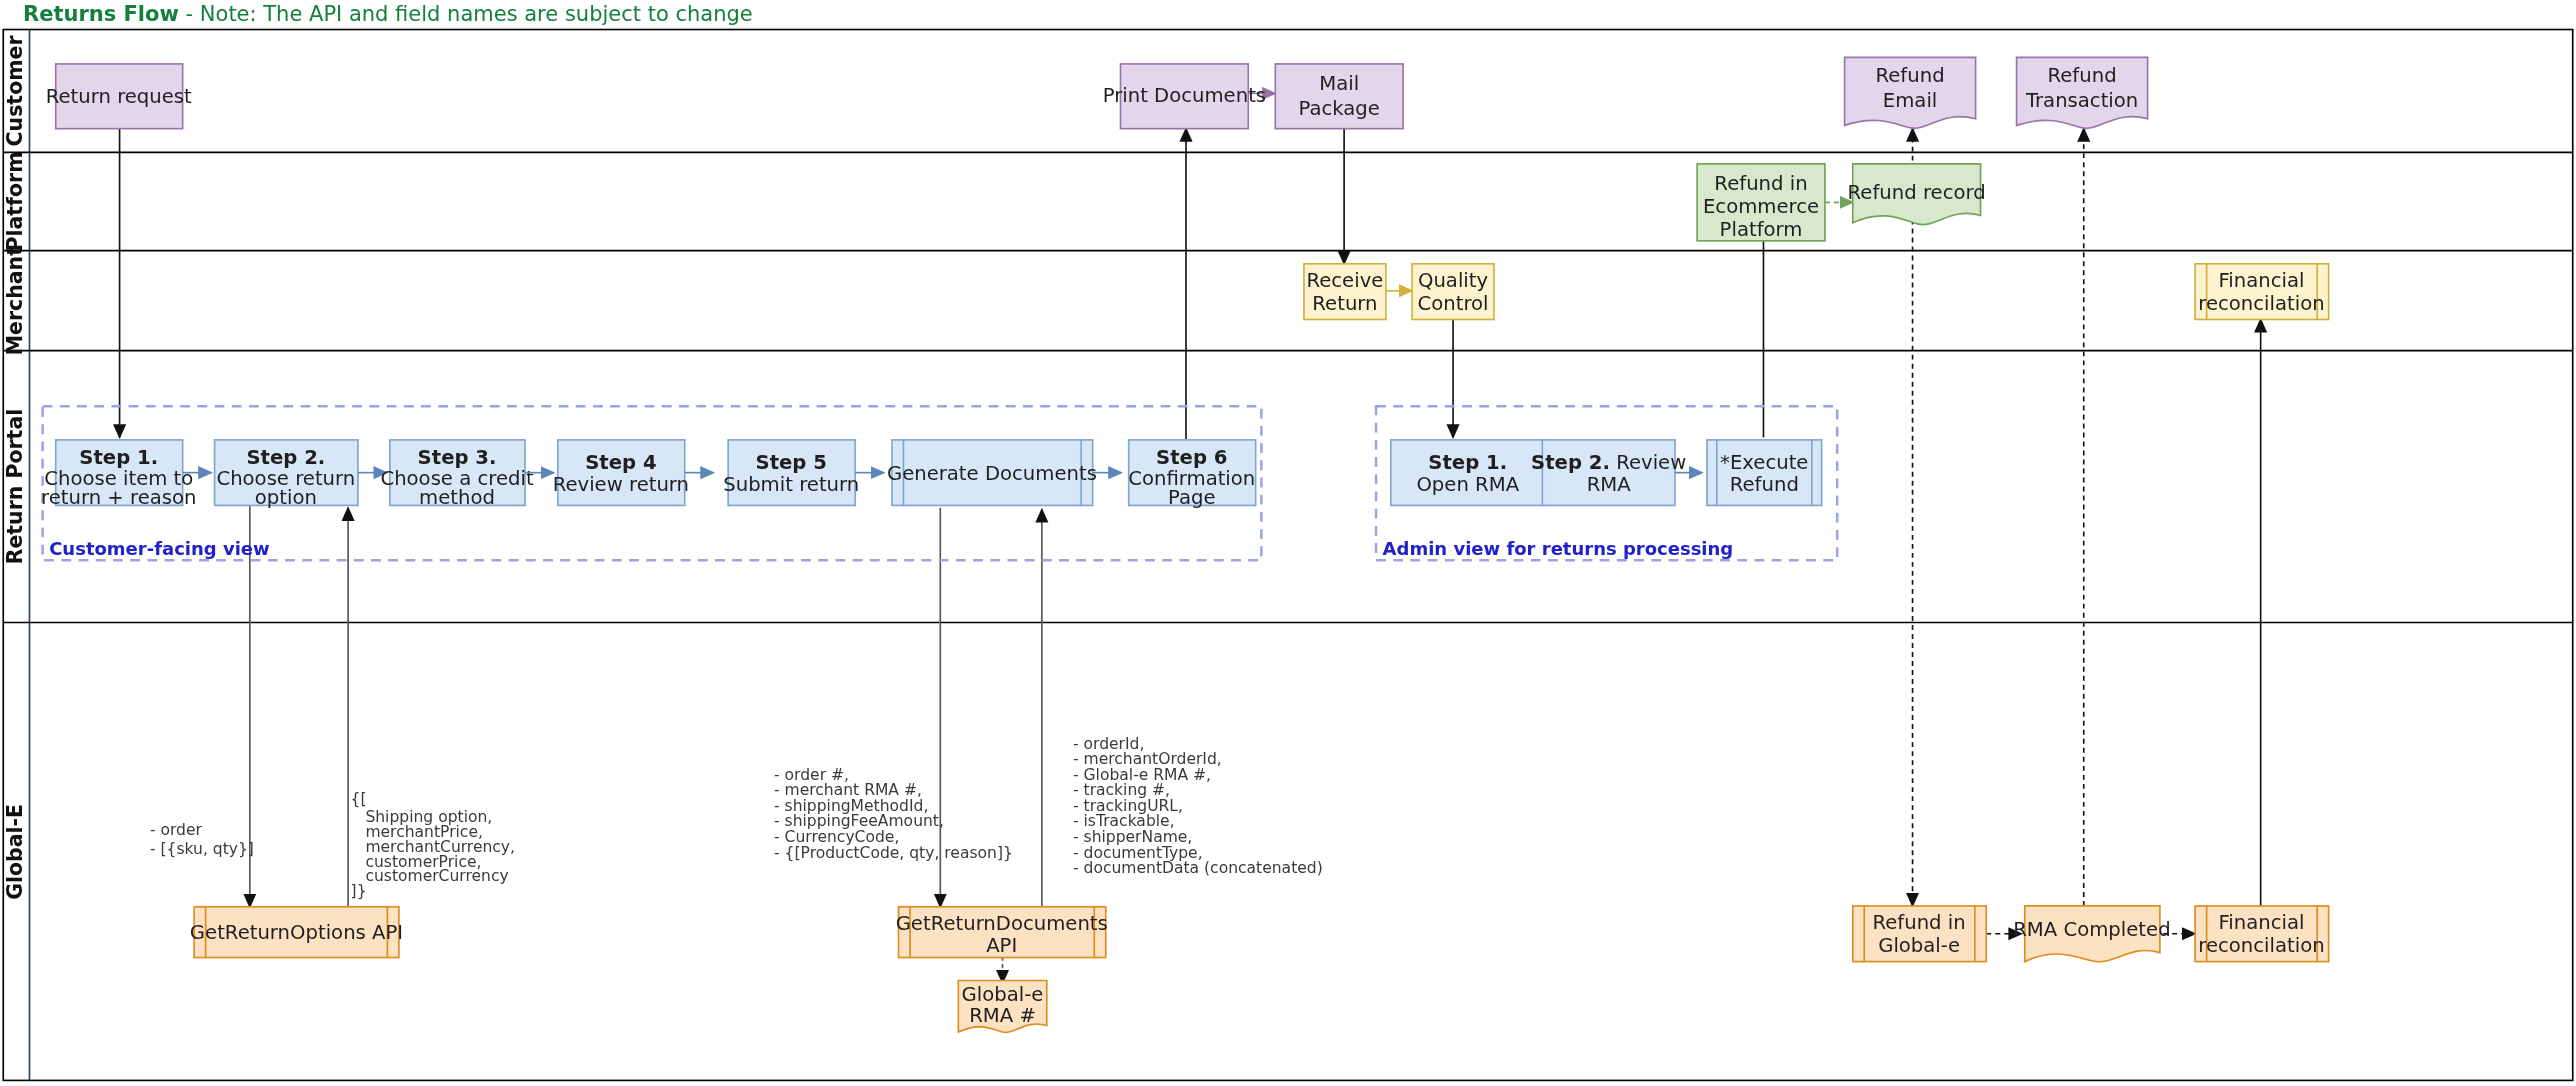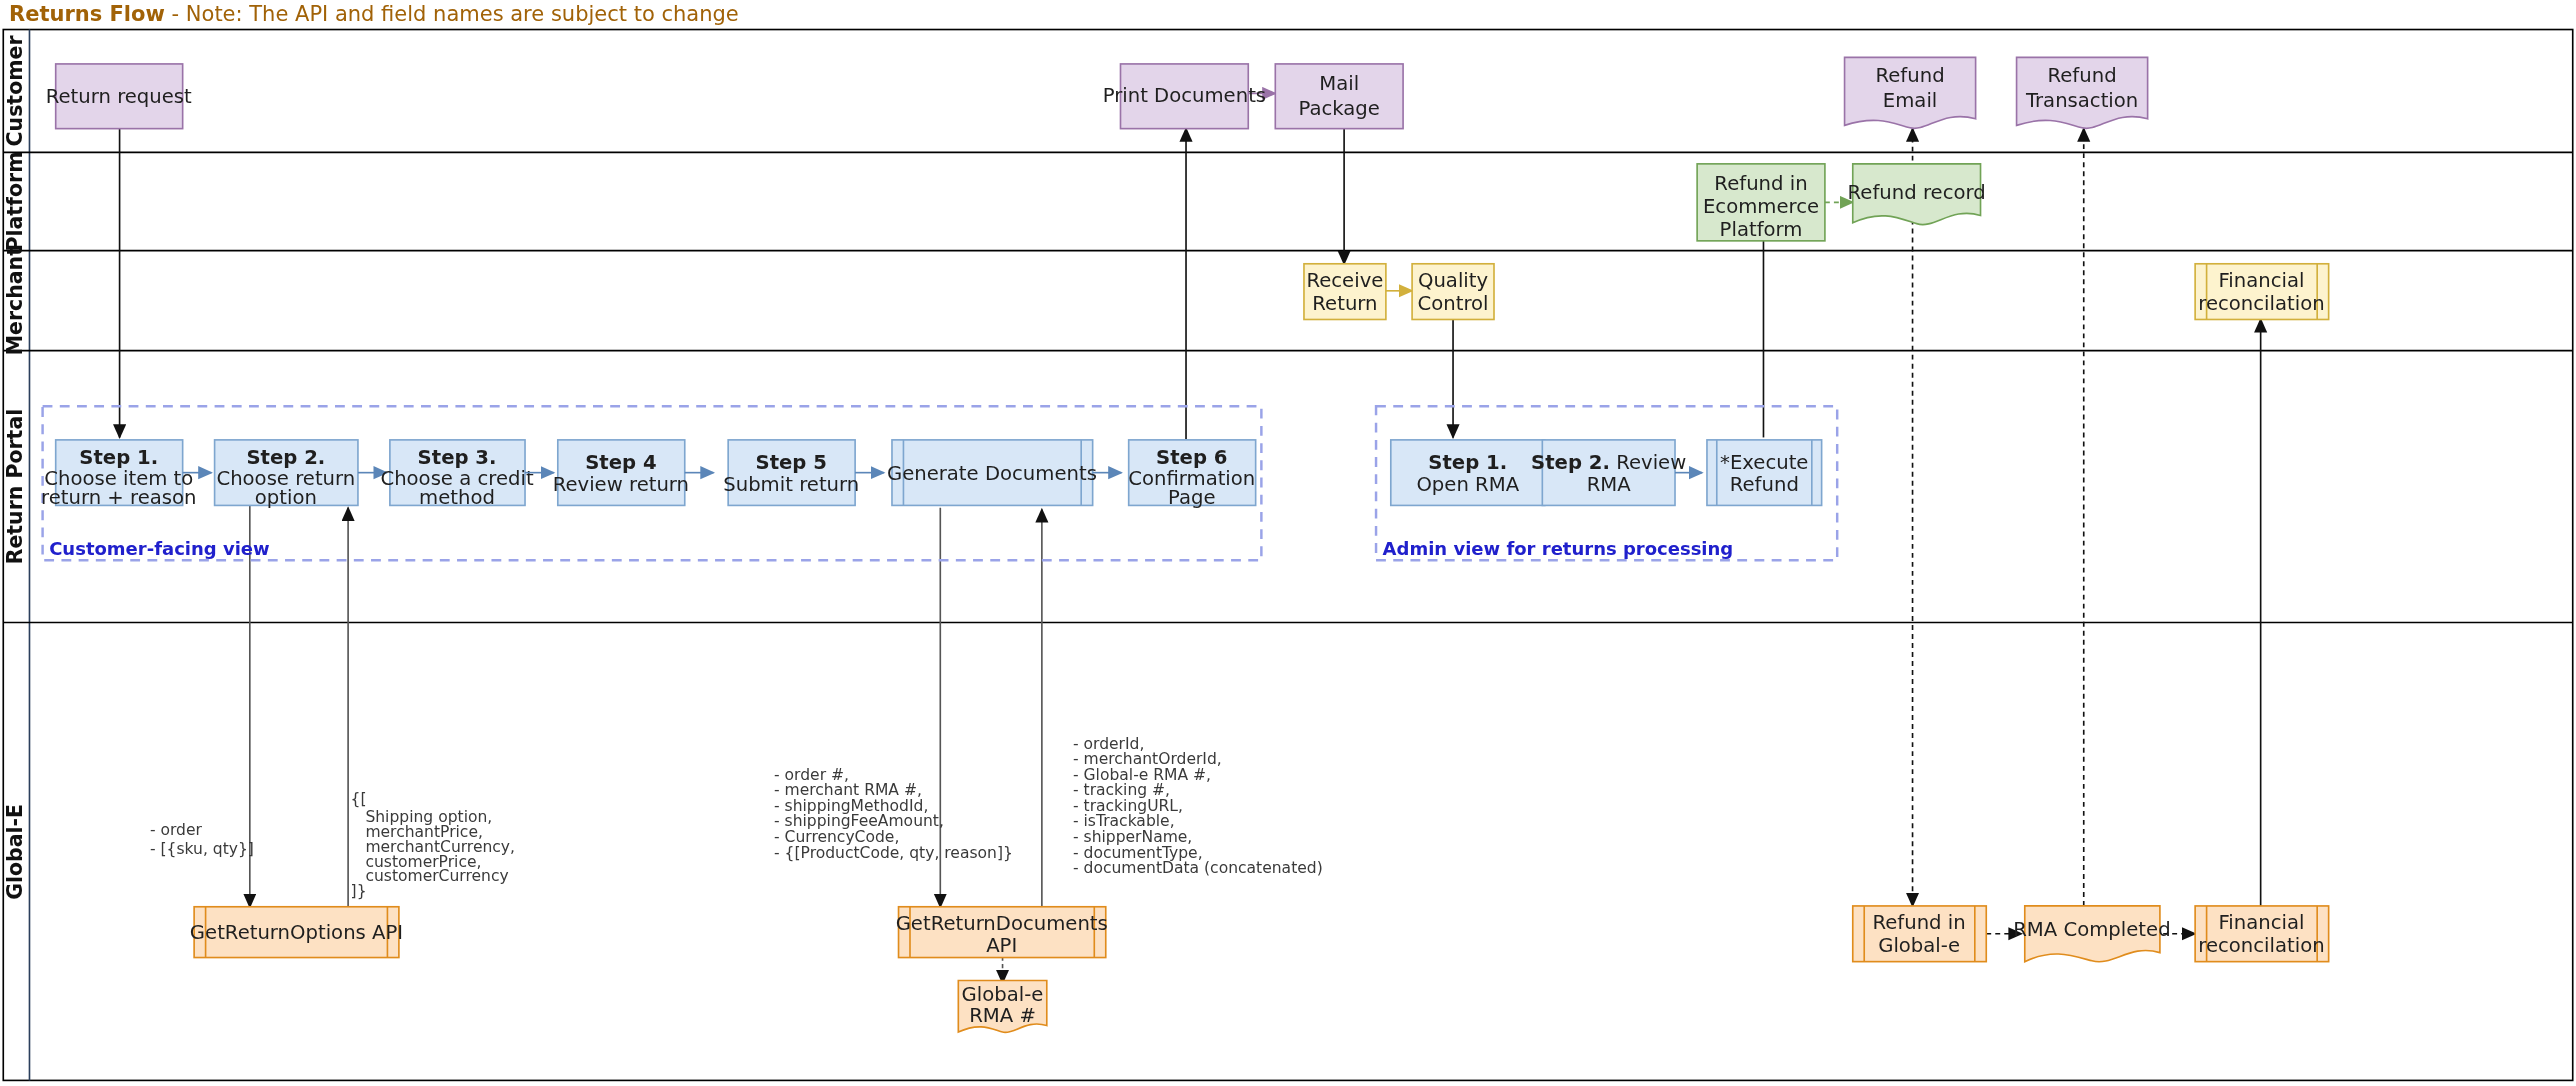--- a/index.html
+++ b/index.html
@@ -1,18 +1,18 @@
 <!DOCTYPE html>
 <html style="font-size:13px"><head>
 <meta charset="utf-8">
 <style>
   html,body{margin:0;padding:0;background:#ffffff;}
   body{font-family:"DejaVu Sans","Liberation Sans",sans-serif;}
   #page{position:relative;width:2576px;height:1087px;background:#fff;overflow:hidden;}
-  #title{position:absolute;left:9px;top:1.6px;font-size:21px;color:#a16207;white-space:nowrap;}
+  #title{position:absolute;left:23px;top:1.6px;font-size:21px;color:#15803d;white-space:nowrap;}
   #title .t-bold{font-weight:bold;}
   #title .t-rest{font-weight:normal;}
   svg{position:absolute;left:0;top:0;}
   .lane-label{font-weight:bold;font-size:25px;fill:#111111;}
   .node-txt{font-size:24px;fill:#1f1f1f;}
   .ann{font-size:19px;fill:#3a3a3a;}
   .grp-label{font-size:22px;font-weight:bold;fill:#2020cc;}
 </style>
 </head>
 <body>

